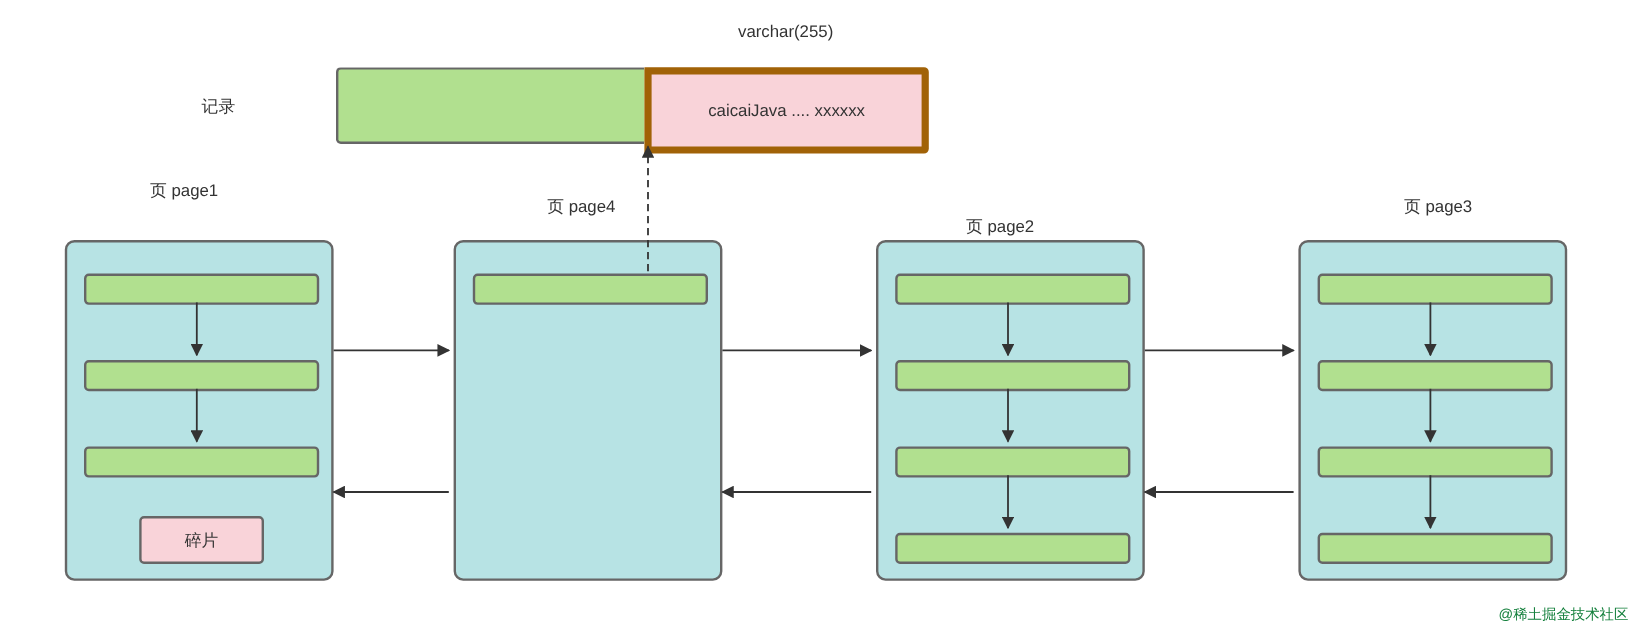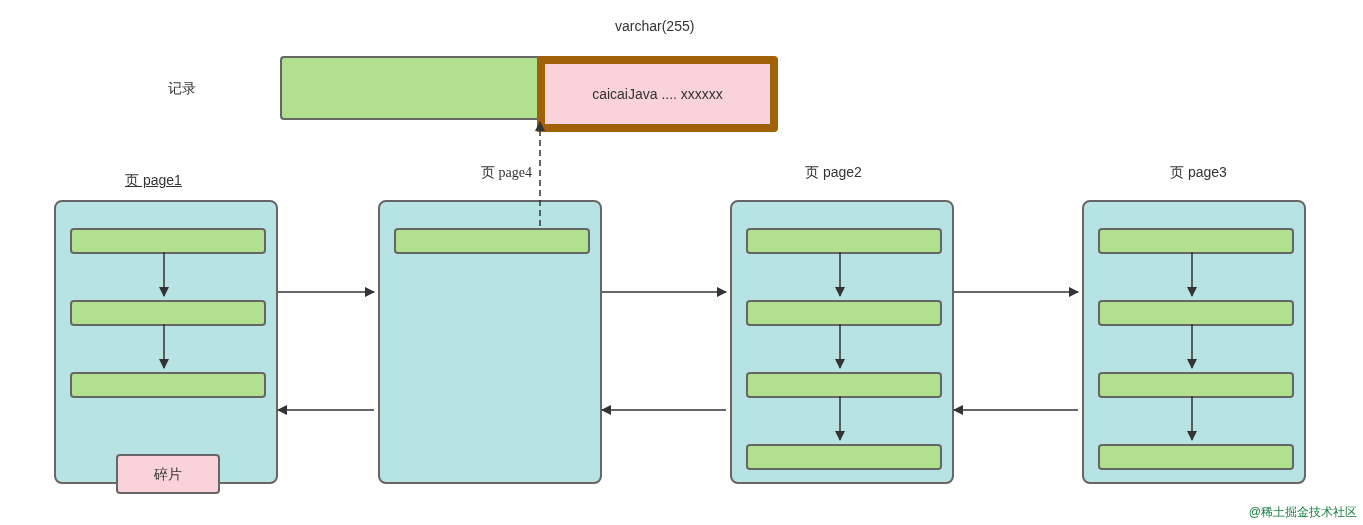--- a/index.html
+++ b/index.html
@@ -49,21 +49,21 @@
   }
   .rec-green {
     position: absolute;
     background: #b1e08f;
     border: 2px solid #666;
     height: 60px;
   }
   .rec-pink {
     position: absolute;
     background: #f9d3d9;
-    border: 8px solid #a16207;
+    border: 6px solid #a16207;
     height: 60px;
     text-align: center;
     line-height: 60px;
   }
   .watermark {
     position: absolute;
     right: 6px;
     bottom: 4px;
     font-size: 12px;
     color: #15803d;
@@ -84,30 +84,30 @@
 
   <div class="label" style="left:615px; top:18px;">varchar(255)</div>
 
   <div class="label" style="left:168px; top:80px;">记录</div>
 
   <div class="rec-green" style="left:280px; top:56px; width:255px; border-right:none; border-top-left-radius:4px; border-bottom-left-radius:4px;"></div>
   <div class="rec-pink" style="left:537px; top:56px; width:225px; border-top-right-radius:4px; border-bottom-right-radius:4px;">
     <span>caicaiJava .... xxxxxx</span>
   </div>
 
-  <div class="label" style="left:125px; top:172px;text-decoration:underline;">页 page1</div>
-  <div class="label" style="left:481px; top:164px;font-family:Liberation Serif, serif;">页 page4</div>
-  <div class="label" style="left:805px; top:164px;">页 page2</div>
+  <div class="label" style="left:125px; top:150px;">页 page1</div>
+  <div class="label" style="left:456px; top:164px;">页 page4</div>
+  <div class="label" style="left:805px; top:180px;">页 page2</div>
   <div class="label" style="left:1170px; top:164px;">页 page3</div>
 
   <div class="page-box" style="left:54px; top:200px;">
     <div class="record-slot" style="top:26px;"></div>
     <div class="record-slot" style="top:98px;"></div>
     <div class="record-slot" style="top:170px;"></div>
-    <div class="fragment-box" style="top:228px;margin-top:24px;">
+    <div class="fragment-box" style="top:228px;">
       <span>碎片</span>
     </div>
   </div>
 
   <div class="page-box" style="left:378px; top:200px;">
     <div class="record-slot" style="top:26px;"></div>
   </div>
 
   <div class="page-box" style="left:730px; top:200px;">
     <div class="record-slot" style="top:26px;"></div>

